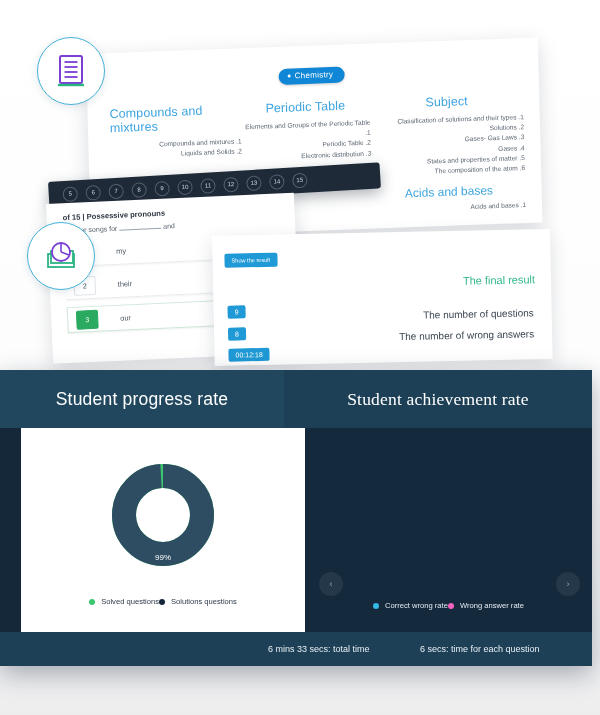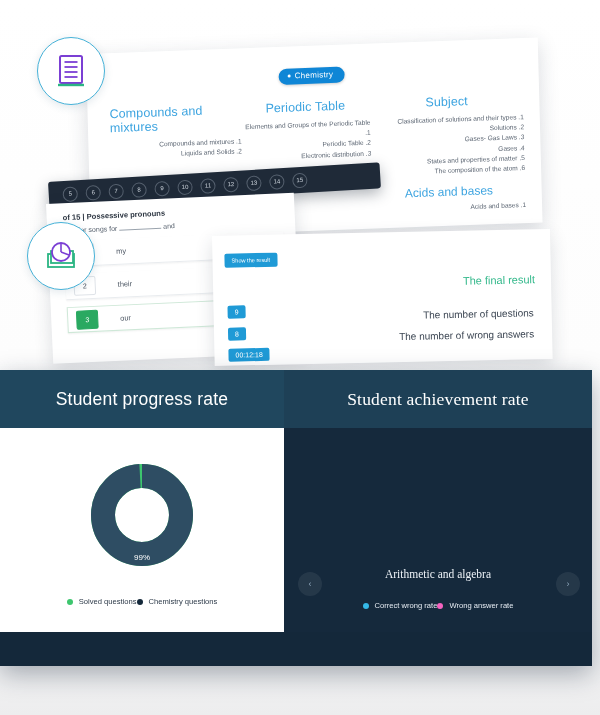--- a/index.html
+++ b/index.html
@@ -159,21 +159,21 @@
   #dash-head{ display:flex; height:58px; }
   .dash-head-cell{
     display:flex;align-items:center;justify-content:center;
     color:#ffffff; font-size:17.5px; font-weight:400; letter-spacing:.2px;
   }
   #head-left{ width:284px; background:#20475e; }
   #head-right{ flex:1; background:#1e4056;font-family:Liberation Serif, serif; }
 
   #dash-body{ display:flex; height:204px; }
   #panel-progress{
-    width:284px; background:#ffffff; position:relative;
+    width:284px; background:#ffffff; position:relative;margin-left:21px;
   }
   #panel-achieve{
     flex:1; background:#15293c; position:relative;
   }
 
   .donut-wrap{ position:absolute; left:50%; transform:translateX(-50%); }
   #donut-left{ top:34px; }
   #donut-right{ top:26px; }
 
   .legend{
@@ -340,42 +340,46 @@
             <text x="53" y="98" text-anchor="middle" fill="#ffffff" font-size="8" font-family="Liberation Sans, sans-serif">99%</text>
           </svg>
         </div>
         <div class="legend" id="legend-left">
           <div class="leg-item">
             <span class="leg-dot" style="background:#3dc66e"></span>
             <span>Solved questions</span>
           </div>
           <div class="leg-item">
             <span class="leg-dot" style="background:#14283a"></span>
-            <span>Chemistry questions</span>
+            <span>Solutions questions</span>
           </div>
         </div>
       </div>
 
       <div id="panel-achieve">
 
         <div class="nav-arrow" id="nav-prev">‹</div>
         <div class="nav-arrow" id="nav-next">›</div>
 
 
-        <div id="subject-label">Arithmetic and algebra</div>
 
         <div class="legend" id="legend-right">
           <div class="leg-item">
             <span class="leg-dot" style="background:#35b9e8"></span>
             <span>Correct wrong rate</span>
           </div>
           <div class="leg-item">
             <span class="leg-dot" style="background:#f563c0"></span>
             <span>Wrong answer rate</span>
           </div>
         </div>
       </div>
     </div>
 
+    <div id="dash-foot">
+      <div id="foot-spacer"></div>
+      <div id="foot-1">6 mins 33 secs: total time</div>
+      <div id="foot-2">6 secs: time for each question</div>
+    </div>
 
   </div>
 
 </div>
 
 </body></html>

